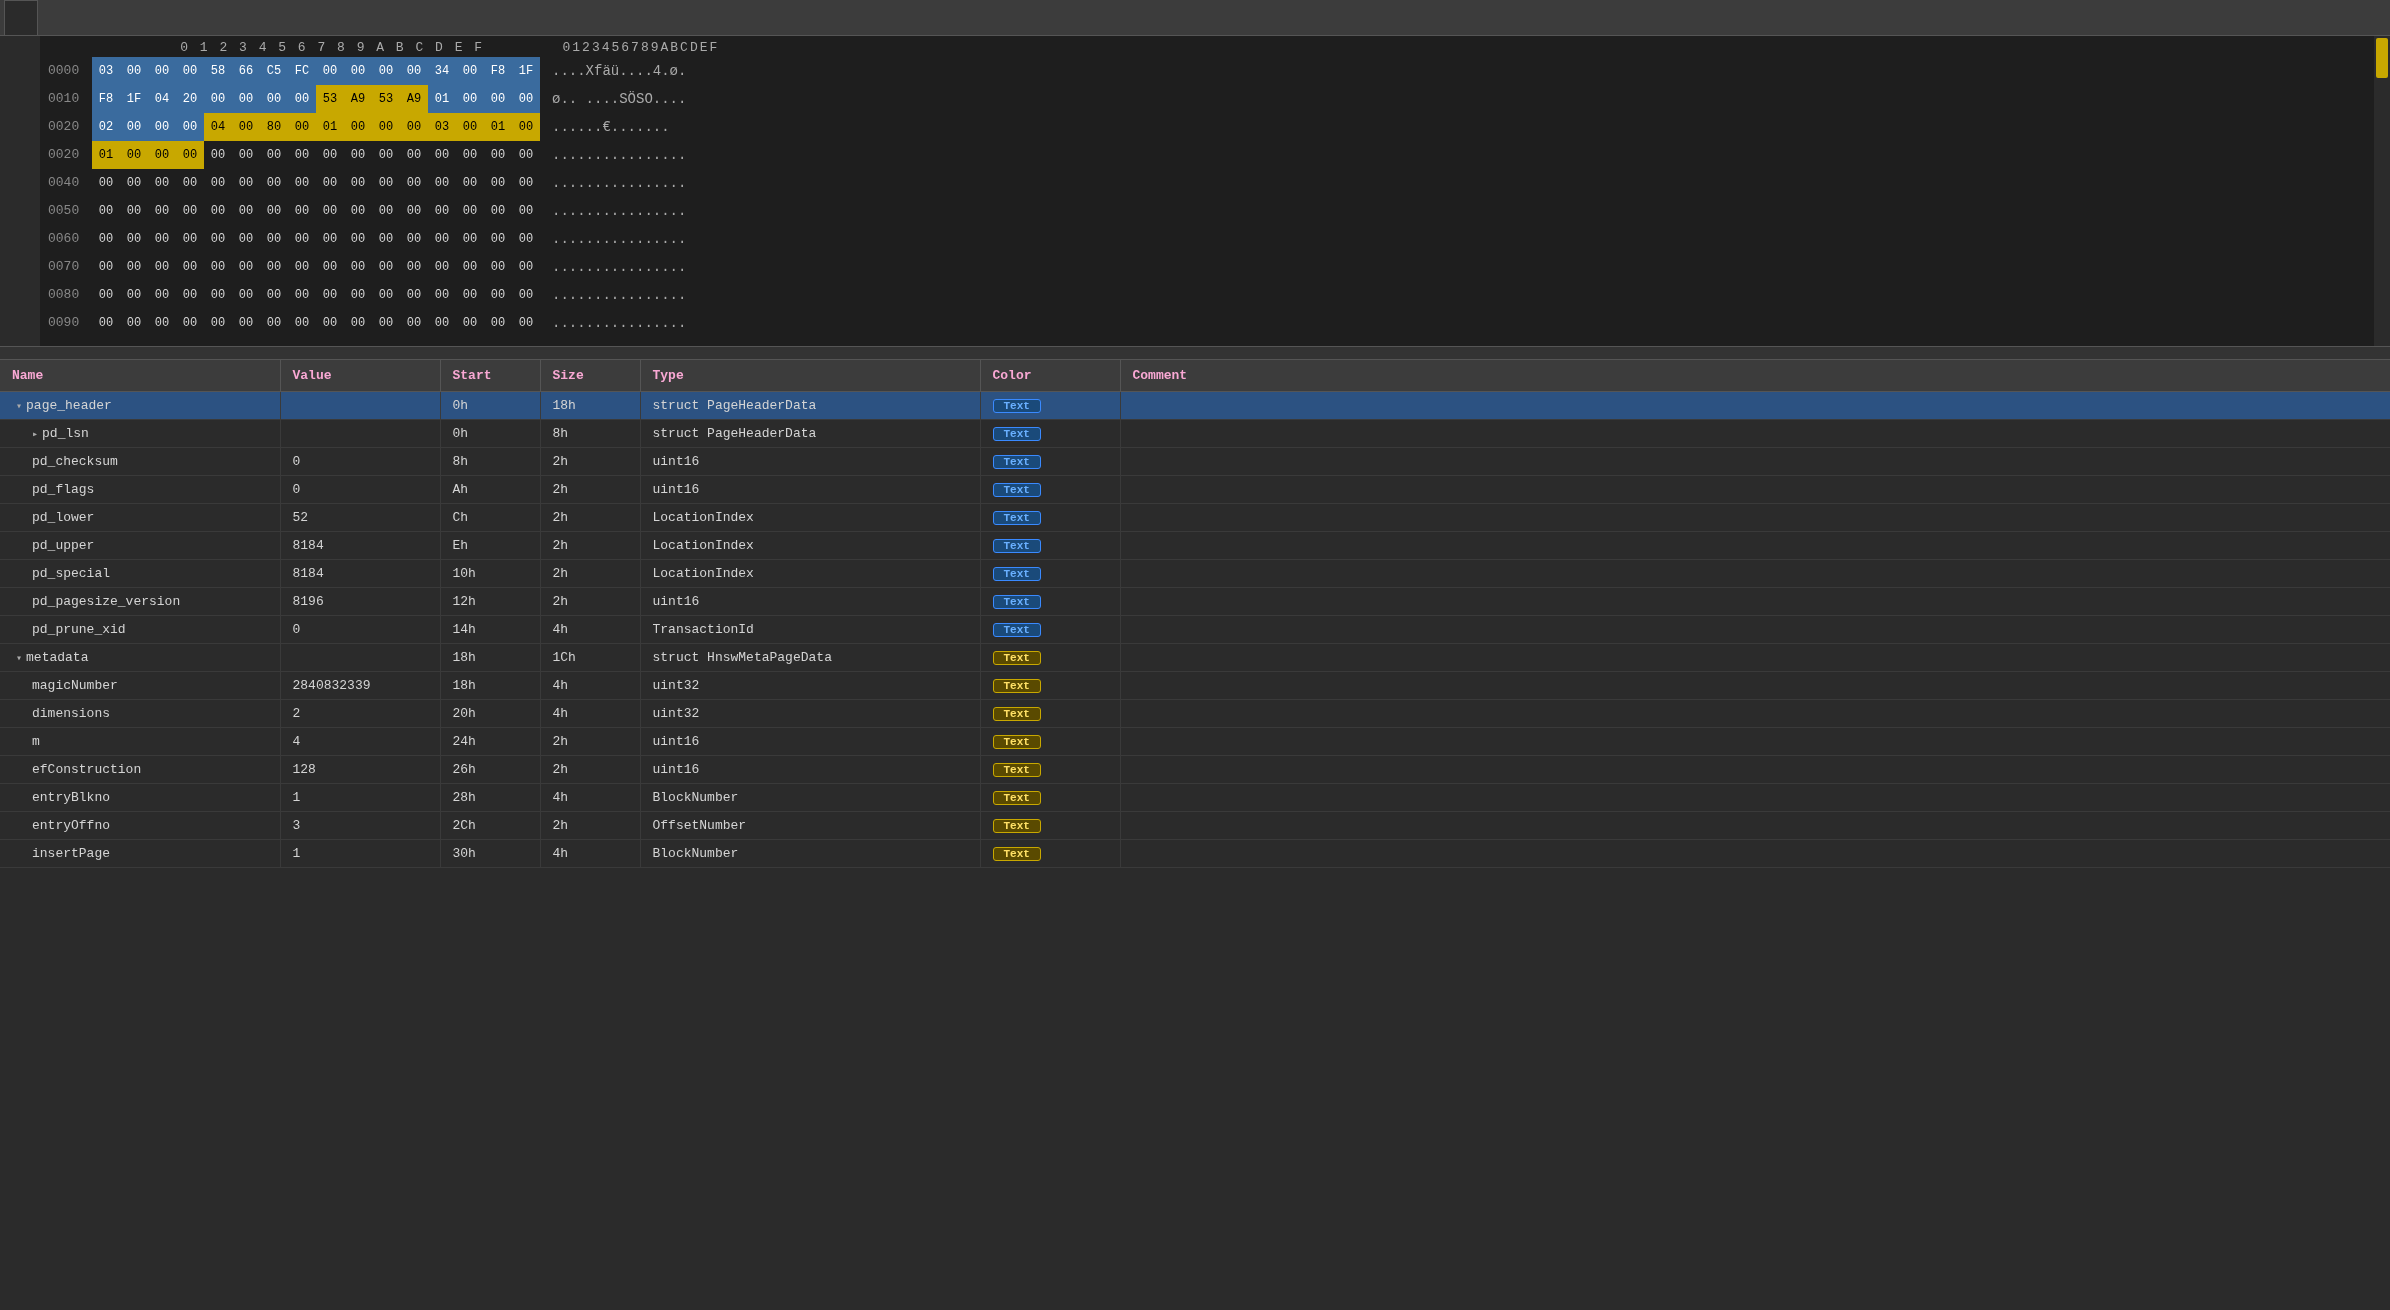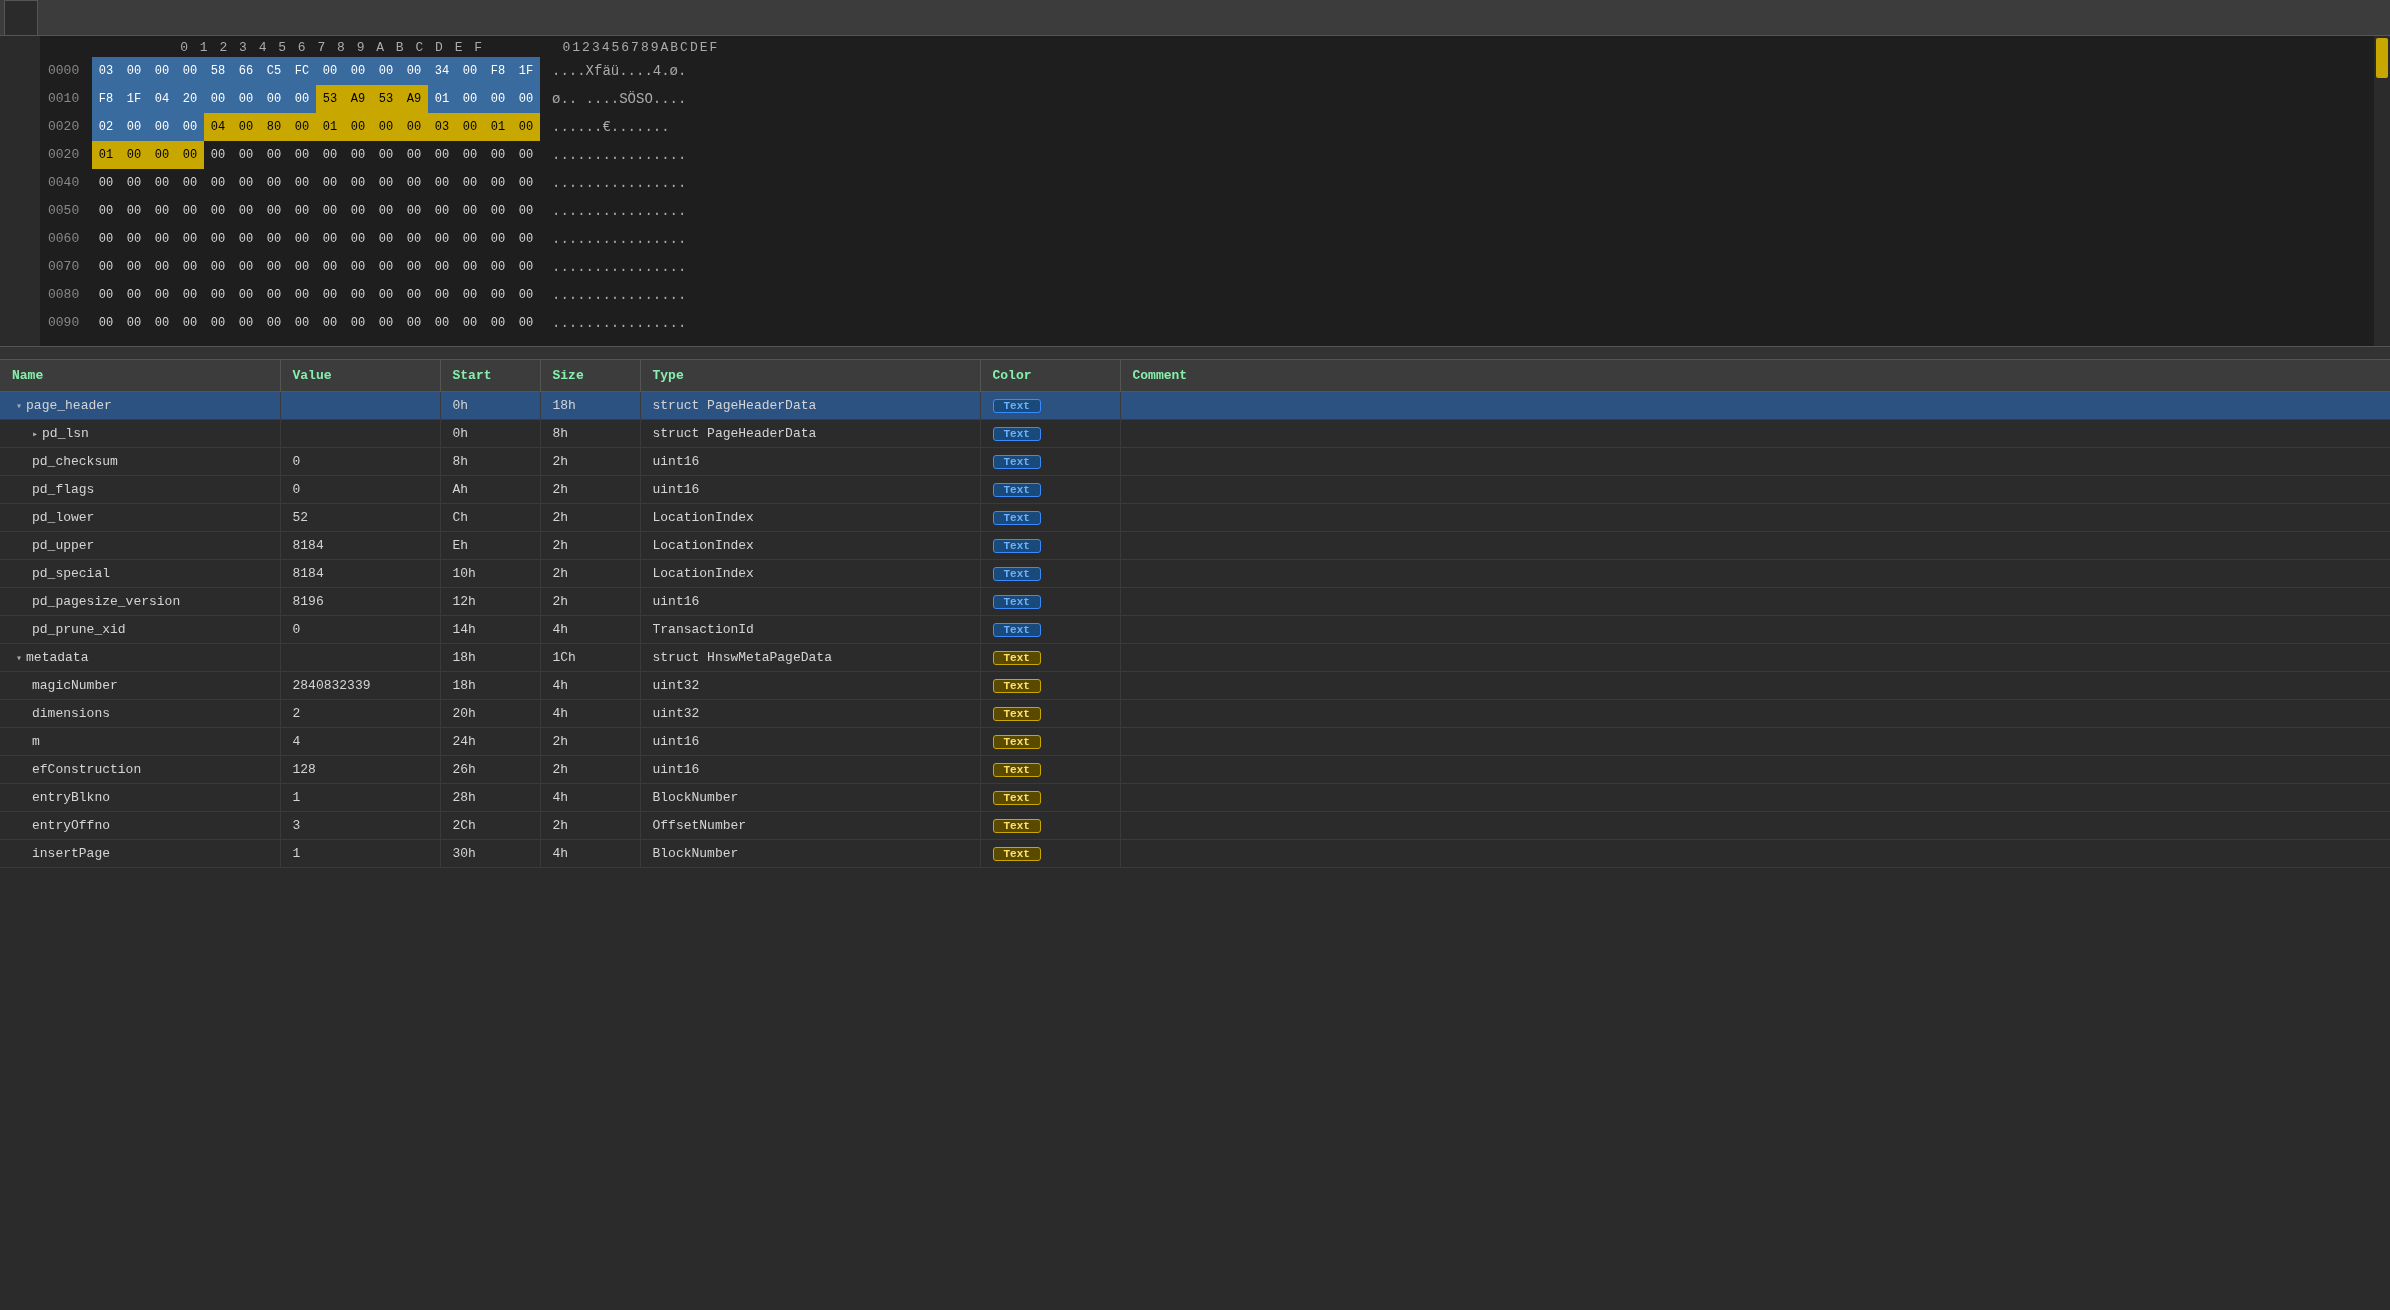--- a/index.html
+++ b/index.html
@@ -167,21 +167,21 @@
       font-size: 13px;
     }
     thead tr {
       background: #3c3c3c;
       border-bottom: 1px solid #555;
     }
     thead th {
       padding: 8px 12px;
       text-align: left;
       font-weight: bold;
-      color: #86efac;
+      color: #f9a8d4;
       border-right: 1px solid #555;
     }
     thead th:last-child { border-right: none; }
 
     tbody tr {
       border-bottom: 1px solid #3a3a3a;
     }
     tbody tr.selected {
       background: #2c5282;
     }

